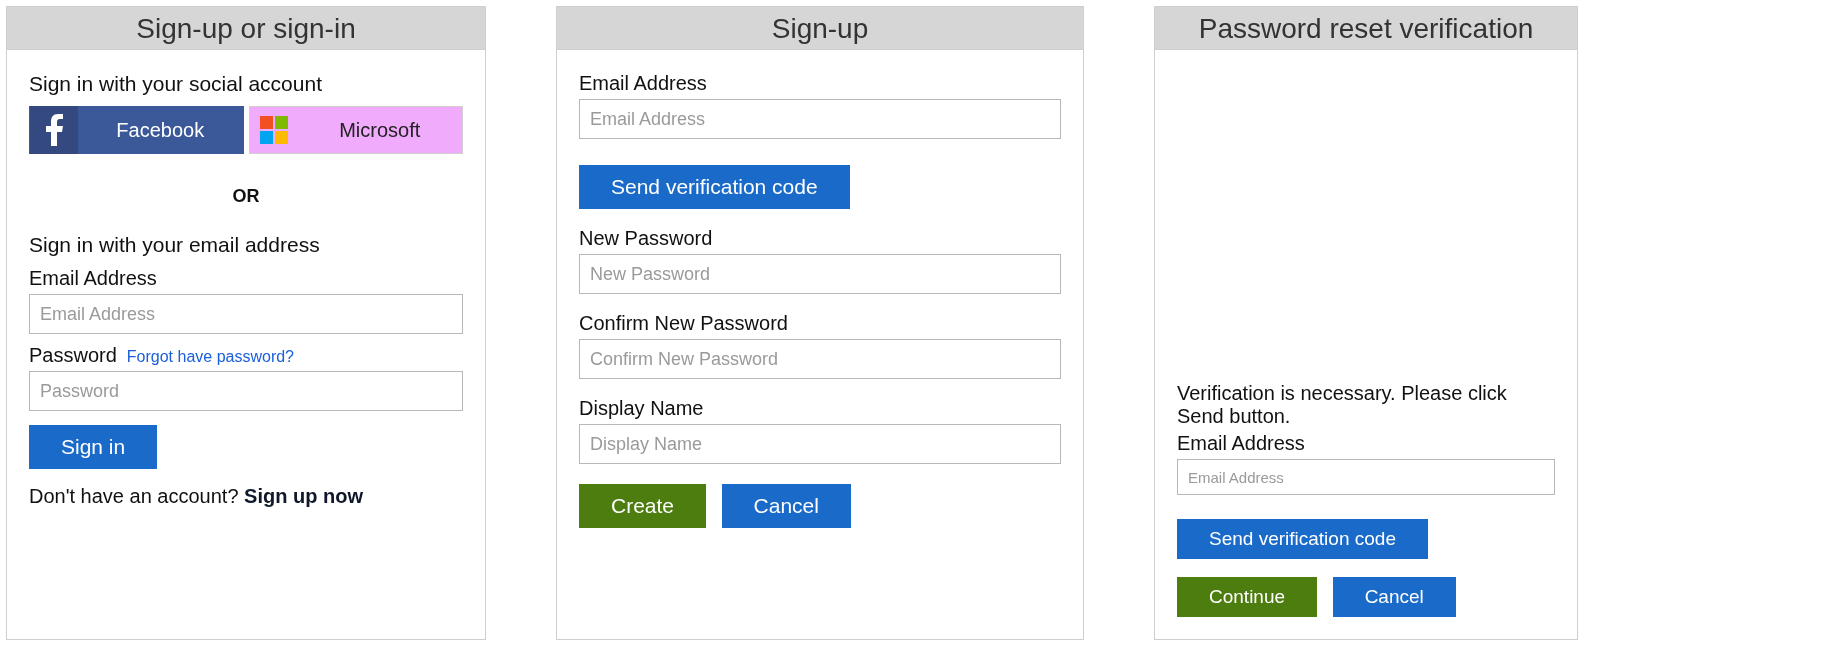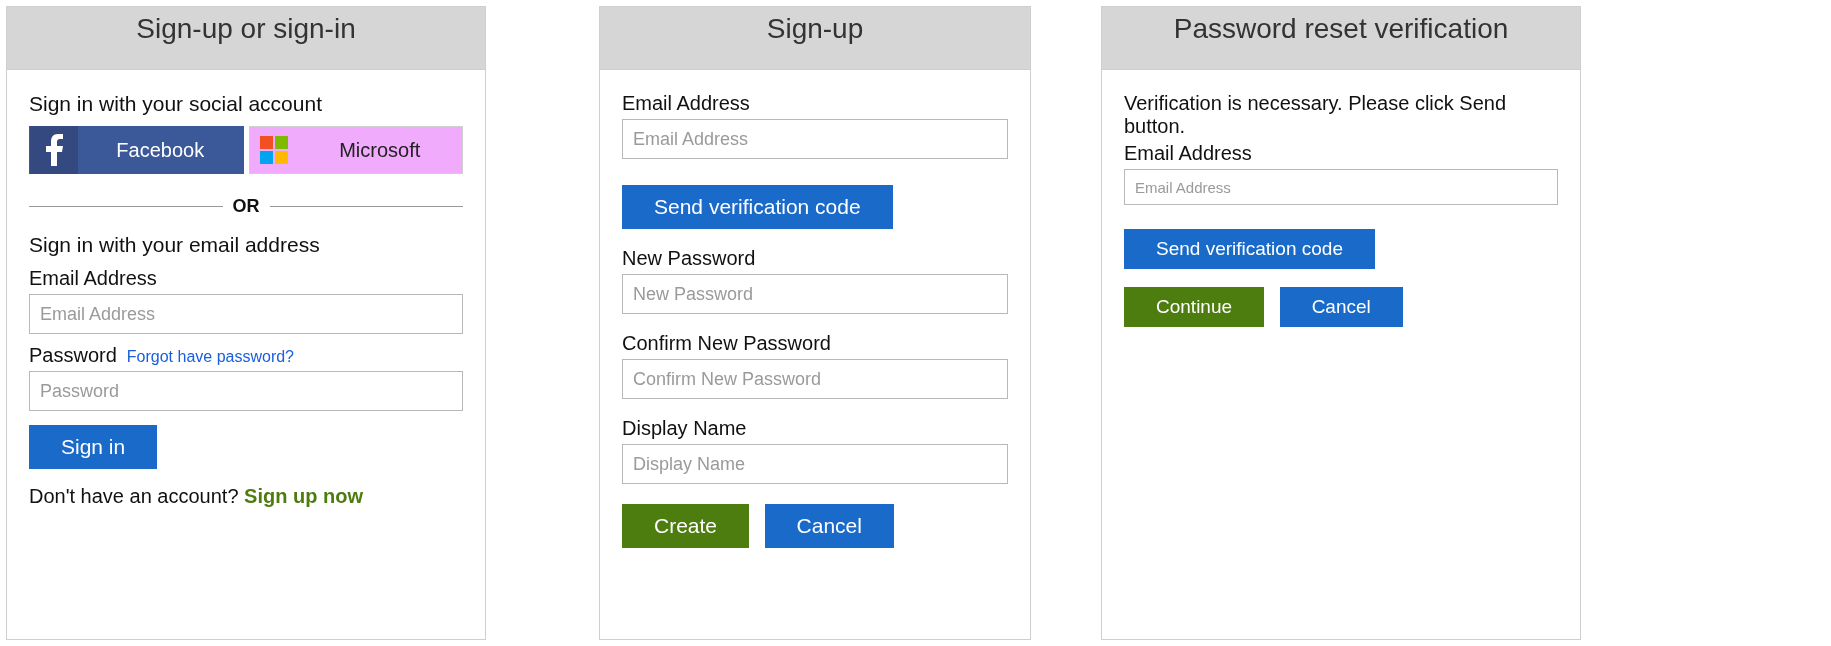--- a/index.html
+++ b/index.html
@@ -17,32 +17,32 @@
     border:1px solid #cfcfcf;
     display:flex;
     flex-direction:column;
     background:#fff;
   }
   .panel-header {
     background:#d6d6d6;
     border-bottom:1px solid #cfcfcf;
     text-align:center;
     font-size:28px;
-    padding:6px 4px 24px 4px;
+    padding:6px 4px 4px 4px;
     color:#333;
   }
   .panel-body {
     padding:22px 22px 22px 22px;
     font-size:20px;
     color:#111;
   }
   
   #panel-signin { width:480px; }
-  #panel-signup { width:432px;margin-left:43px; }
-  #panel-reset  { width:480px; }
+  #panel-signup { width:528px; }
+  #panel-reset  { width:424px;justify-content:space-between; }
 
   
   .social-row { display:flex; gap:5px; margin-top:10px; }
   .social-btn {
     flex:1;
     height:48px;
     display:flex;
     align-items:center;
     font-size:20px;
     border:1px solid #cfcfcf;
@@ -57,29 +57,30 @@
   .ms-btn { background:#f0abfc; color:#222; }
   .ms-btn .icon-slot {
     width:48px;height:48px;display:flex;align-items:center;justify-content:center;
   }
   .ms-btn .label-slot { flex:1; text-align:center; }
 
   
   .divider {
     display:flex; align-items:center; gap:10px;
     margin:22px 0 16px 0;
+    flex-direction:column;
   }
   .divider .line { flex:1; height:1px; background:#999; }
   .divider .or-text { font-weight:700; font-size:18px; }
 
   .section-heading { font-size:21px; margin-bottom:8px; }
   .field-label { font-size:20px; margin-top:10px; margin-bottom:4px; display:flex; align-items:baseline; gap:10px;}
   .link { color:#1a5edb; font-size:16px; cursor:pointer; }
   .signup-q { margin-top:16px; font-size:20px; }
-  .signup-link { color:#4d7c0f; font-weight:600; cursor:pointer; }
+  .signup-link { color:#0f172a; font-weight:600; cursor:pointer; }
 
   input.text-input {
     width:100%;
     height:40px;
     border:1px solid #b8b8b8;
     padding:4px 10px;
     font-size:18px;
     color:#333;
     background:#fff;
   }

